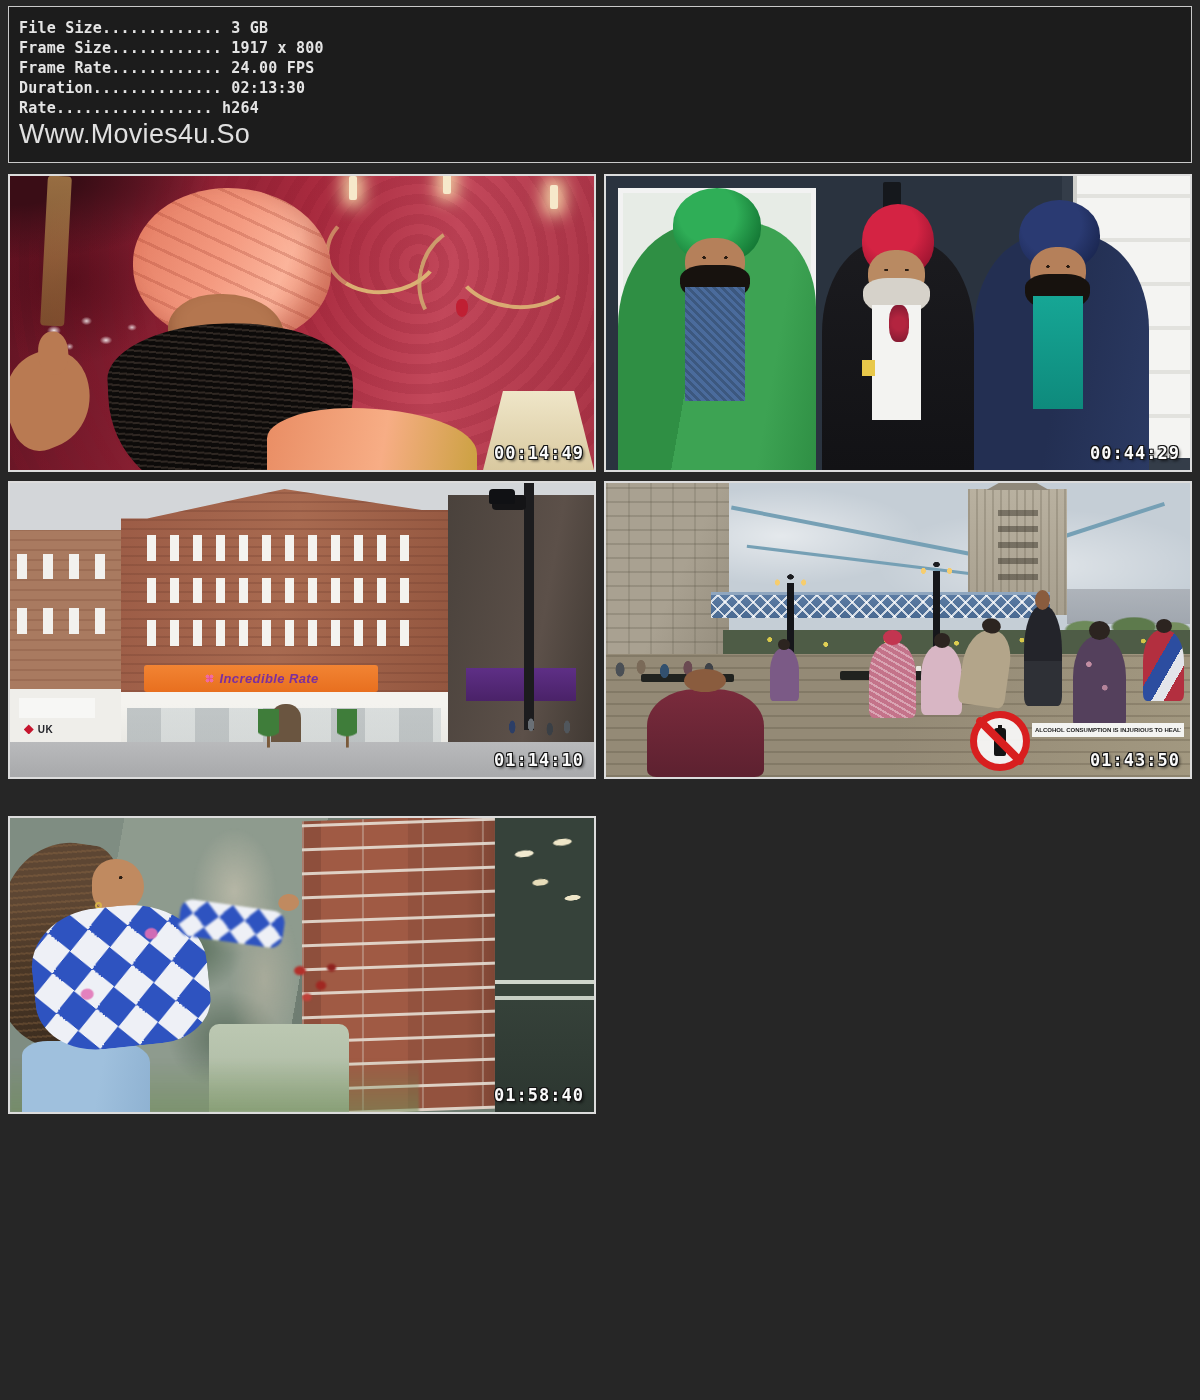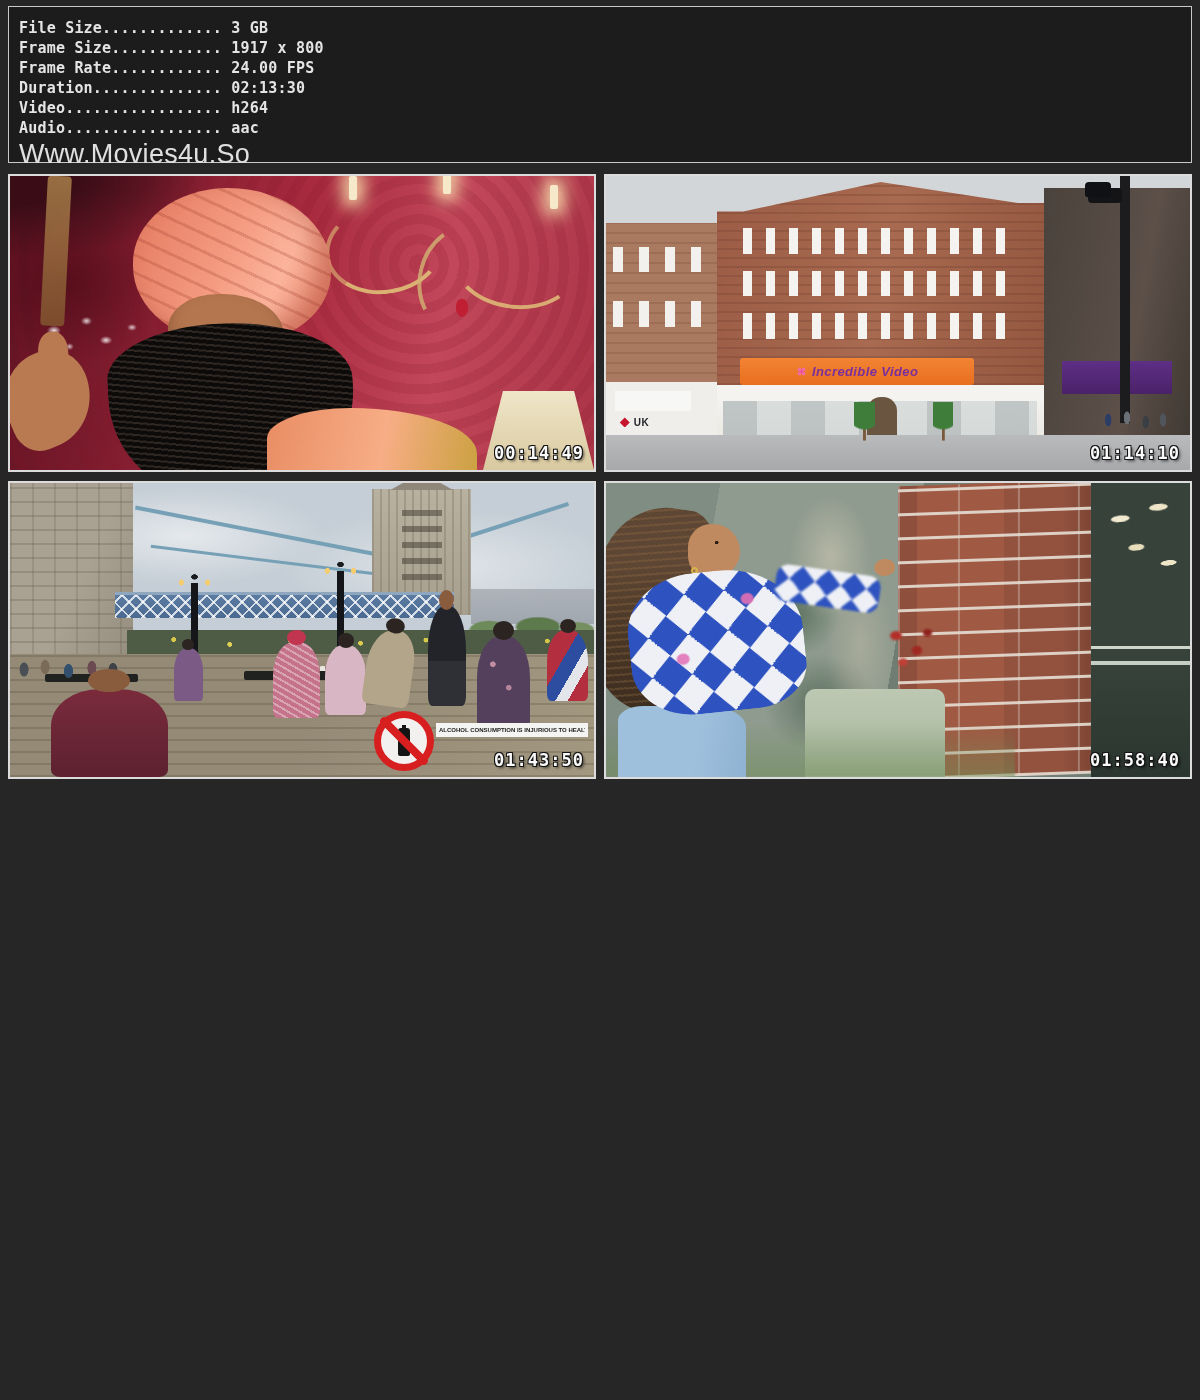--- a/index.html
+++ b/index.html
@@ -324,21 +324,21 @@
     background:rgba(250,250,250,.92);box-sizing:border-box;}
   .s7-wc::before{content:"";position:absolute;left:17px;top:10px;width:12px;height:28px;background:#141414;
     border-radius:3px 3px 2px 2px;box-shadow:0 -7px 0 -4px #141414;}
   .s7-wc::after{content:"";position:absolute;left:-9px;top:19px;width:64px;height:8px;background:#d81f1f;
     transform:rotate(45deg);border-radius:4px;}
   .s7-ws{left:62px;top:12px;width:152px;height:14px;background:#f4f4f2;display:flex;align-items:center;
     padding:0 3px;box-sizing:border-box;}
   .s7-ws span{font:700 6px "Liberation Sans",sans-serif;color:#1a1a1a;white-space:nowrap;overflow:hidden;}
 
   
-  .scene8{background:linear-gradient(100deg,#7f8d82 0 18%,#8e9b8e 18% 50%,#6f7d72 50%);}
+  .scene8{background:linear-gradient(100deg,#7f8d82 0 18%,#8e9b8e 18% 50%,#6f7d72 50%);margin-top:28px;}
   .s8-refl{left:18%;top:0;width:34%;height:100%;filter:blur(1px);background:
     radial-gradient(60px 90px at 60% 25%, rgba(215,205,185,.55), transparent 70%),
     radial-gradient(50px 120px at 75% 55%, rgba(200,190,170,.45), transparent 70%),
     radial-gradient(70px 60px at 40% 45%, rgba(40,70,45,.5), transparent 70%),
     radial-gradient(80px 70px at 55% 75%, rgba(35,60,40,.45), transparent 70%);}
   .s8-brick{left:50%;top:0;width:33%;height:100%;transform:skewY(-2deg);filter:blur(.6px);background:
     repeating-linear-gradient(90deg, rgba(220,215,205,.35) 0 2px, transparent 2px 60px),
     repeating-linear-gradient(0deg, rgba(235,230,220,.85) 0 3px, transparent 3px 24px),
     linear-gradient(90deg,#8e4f3c 0 10%,#a05a44 10% 55%,#93523e 55% 85%,#7e4635);}
   .s8-window{left:83%;top:0;width:17%;height:100%;background:linear-gradient(#36423a 0 60%,#2c3630);}
@@ -381,22 +381,21 @@
 </head>
 <body>
 
 <div class="page">
 
   <div class="header-box">
     <div class="info-line">File Size............. 3 GB</div>
     <div class="info-line">Frame Size............ 1917 x 800</div>
     <div class="info-line">Frame Rate............ 24.00 FPS</div>
     <div class="info-line">Duration.............. 02:13:30</div>
-    <div class="info-line">Video................. h264</div>
-    <div class="info-line">Audio................. aac</div>
+    <div class="info-line">Rate................. h264</div>
     <div class="watermark">Www.Movies4u.So</div>
   </div>
 
   <div class="grid">
 
     <figure class="shot scene1">
       <div class="s1-ceiling"></div>
       <div class="s1-mirror"></div>
       <div class="s1-chand">
         <div class="arm s1-a1"></div>
@@ -411,41 +410,64 @@
       <div class="s1-turban"></div>
       <div class="s1-face"></div>
       <div class="s1-beard"></div>
       <div class="s1-shoulder"></div>
       <div class="s1-hand"></div>
       <div class="s1-lamp"></div>
       <span class="ts">00:14:49</span>
     </figure>
 
 
+    <figure class="shot scene3">
+      <div class="s3-art"></div>
+      <div class="s3-device"></div>
+      <div class="s3-door"></div>
+      <div class="s3-man s3-m1">
+        <div class="turban"></div>
+        <div class="face"></div>
+        <div class="shirt"></div>
+      </div>
+      <div class="s3-man s3-m2">
+        <div class="turban"></div>
+        <div class="face"></div>
+        <div class="shirt"></div>
+        <div class="crv"></div>
+        <div class="psq"></div>
+      </div>
+      <div class="s3-man s3-m3">
+        <div class="turban"></div>
+        <div class="face"></div>
+        <div class="shirt"></div>
+      </div>
+      <span class="ts">00:44:29</span>
+    </figure>
 
 
     <figure class="shot scene5">
       <div class="s5-bldL">
         <div class="wr s5-wr1"></div>
         <div class="wr s5-wr2"></div>
       </div>
       <div class="s5-bldC">
         <div class="wr s5-wrA"></div>
         <div class="wr s5-wrB"></div>
         <div class="wr s5-wrC"></div>
       </div>
       <div class="s5-bldR"></div>
       <div class="s5-signR"></div>
       <div class="s5-shopL"></div>
       <div class="s5-ukbox">
         <span class="s5-uklogo"></span>
         <span>UK</span>
       </div>
       <div class="s5-sign">
-        <span>Incredible Video</span>
+        <span>Incredible Rate</span>
       </div>
       <div class="s5-shop"></div>
       <div class="s5-tree s5-t1"></div>
       <div class="s5-tree s5-t2"></div>
       <div class="s5-pave"></div>
       <div class="s5-pole"></div>
       <div class="s5-people"></div>
       <span class="ts">01:14:10</span>
     </figure>
 

